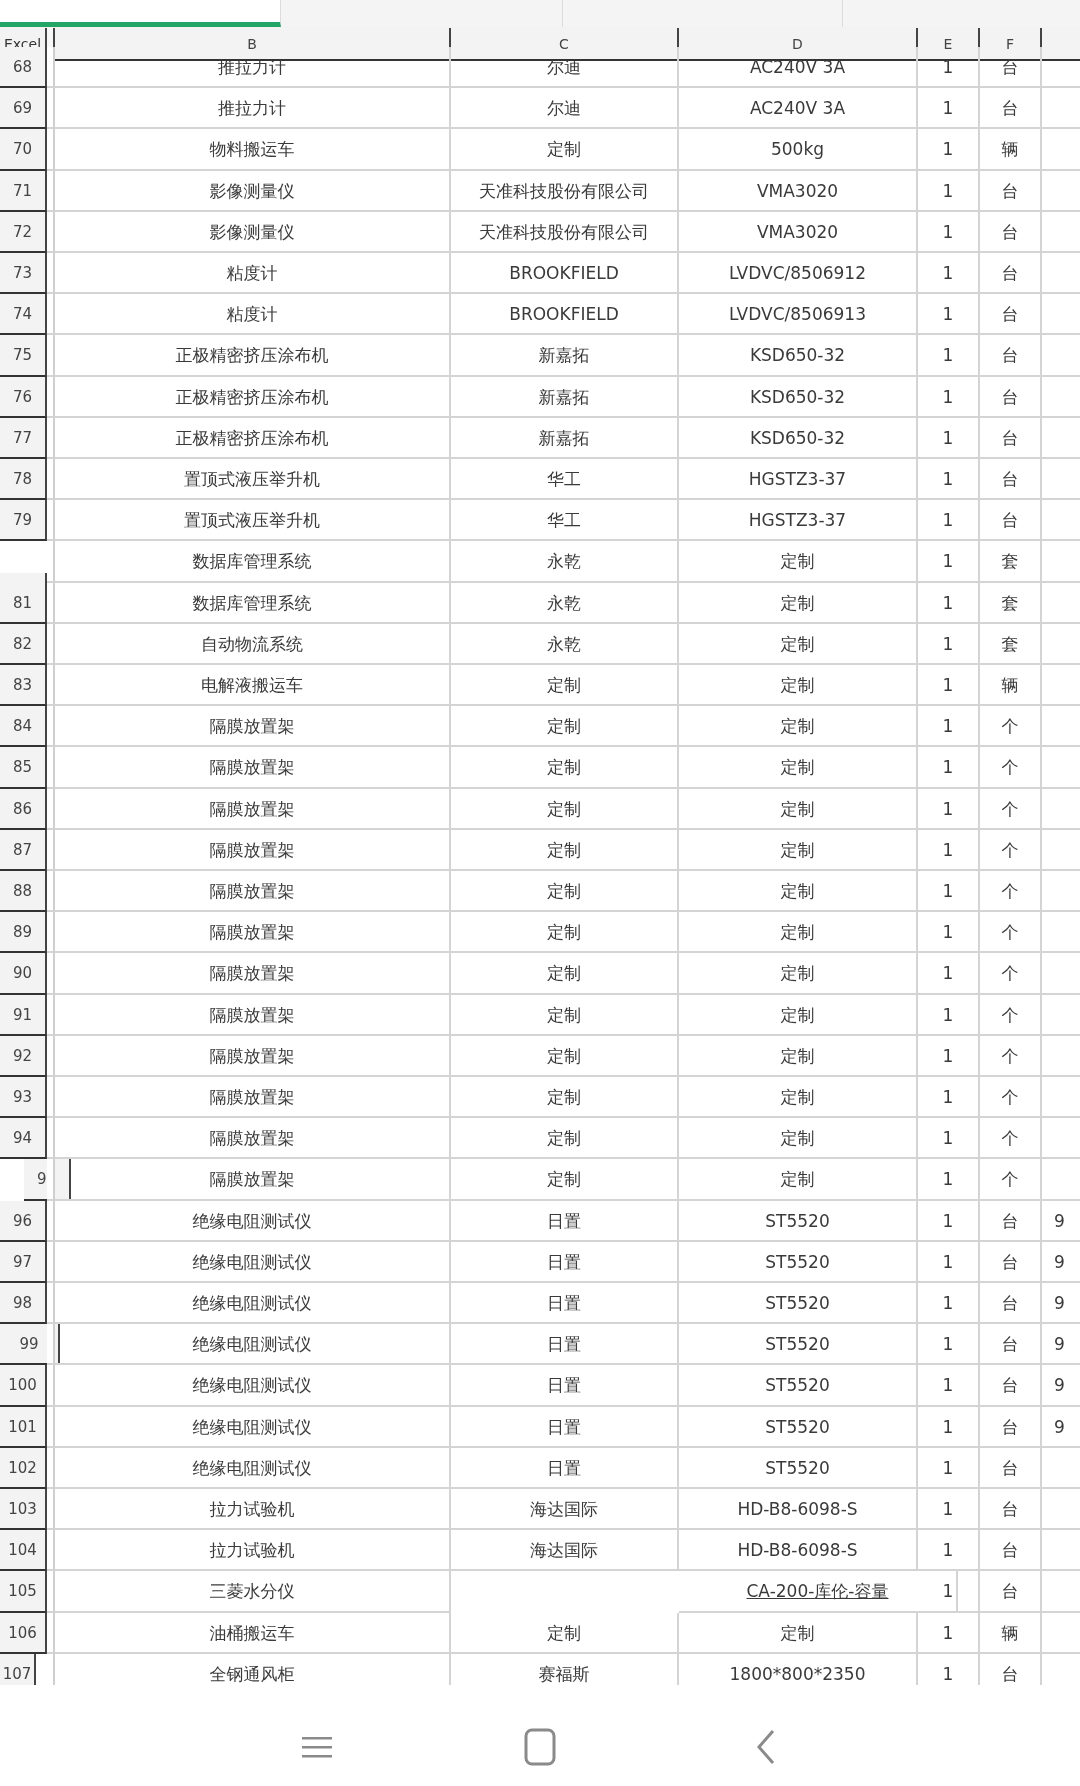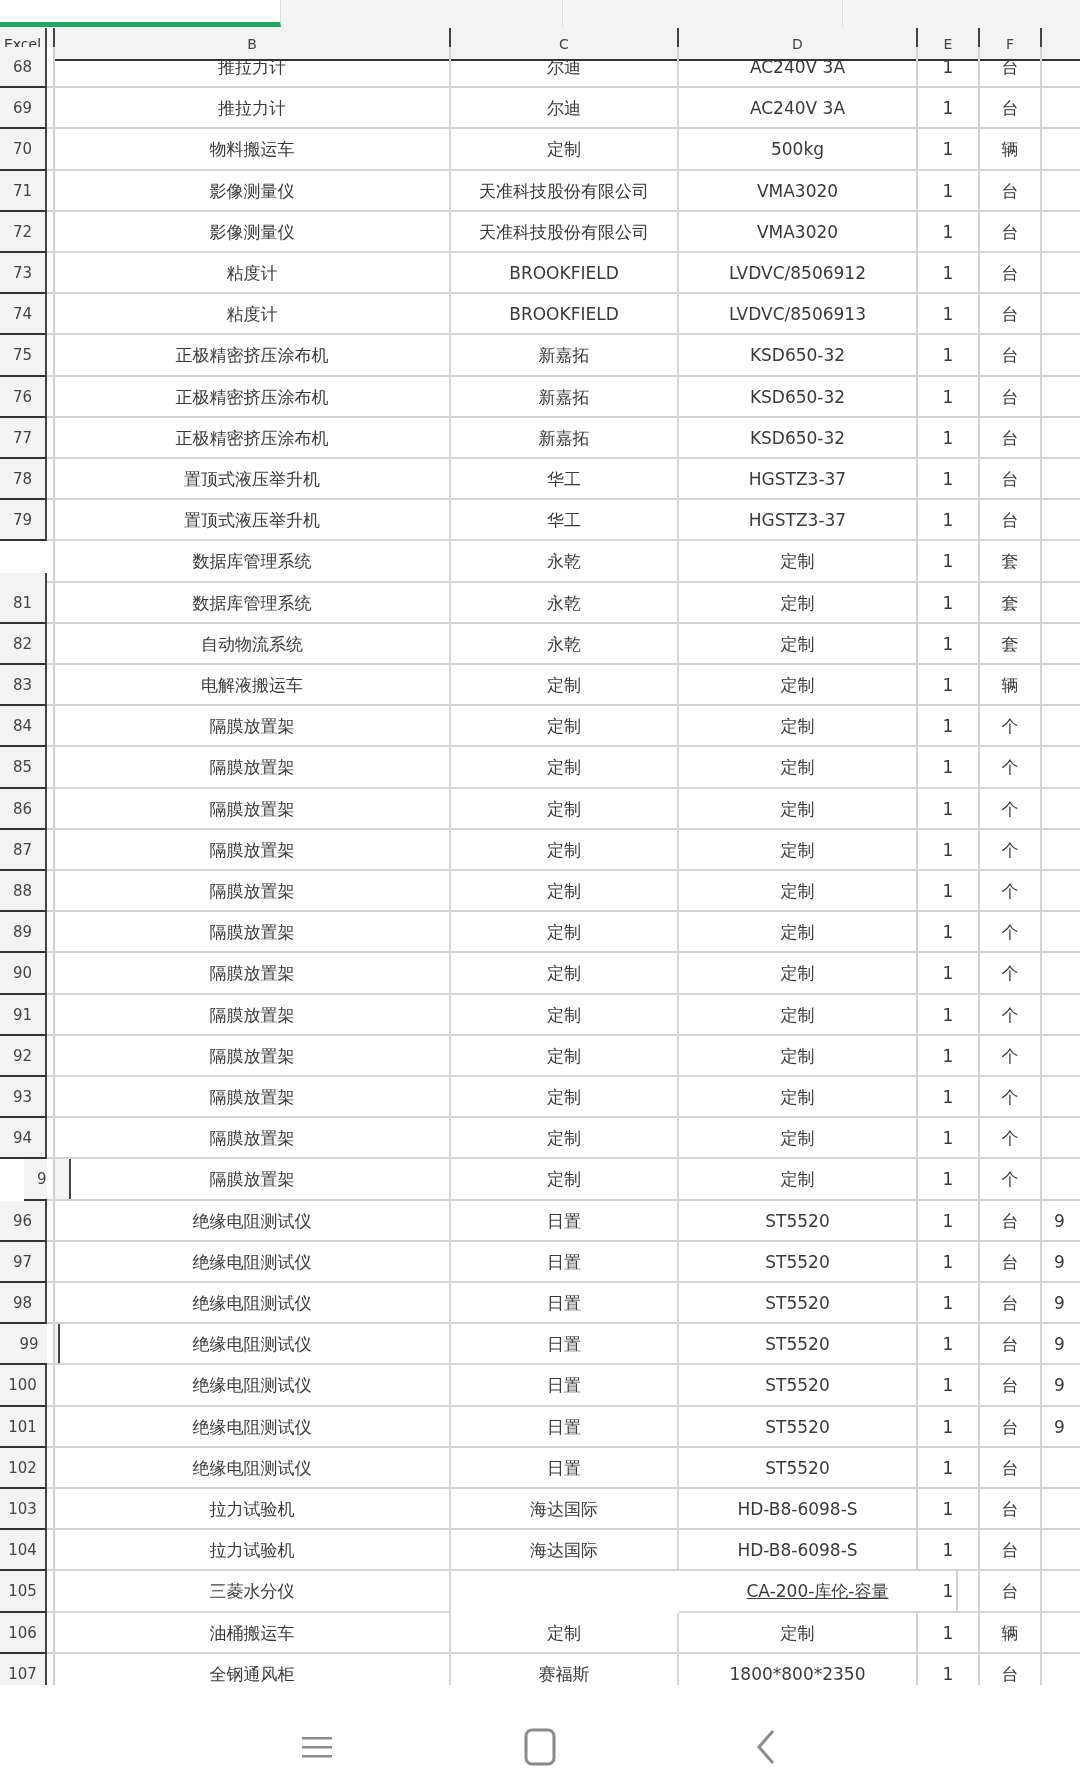--- a/index.html
+++ b/index.html
@@ -426,21 +426,21 @@
         <div class="cell rn" style="left: 0px; width: 47px;">106</div>
         <div class="cell gap" style="left: 47px; width: 8px;"></div>
         <div class="cell " style="left: 55px; width: 396px;">油桶搬运车</div>
         <div class="cell " style="left: 451px; width: 228px;">定制</div>
         <div class="cell " style="left: 679px; width: 239px;">定制</div>
         <div class="cell " style="left: 918px; width: 62px;">1</div>
         <div class="cell " style="left: 980px; width: 62px;">辆</div>
         <div class="cell gcell" style="left: 1042px; width: 40px; border-right: none;"></div>
       </div>
       <div class="row" style="top: 1591.8px;">
-        <div class="cell rn" style="left: 0px; width: 47px;">107</div>
+        <div class="cell rn" style="left: 0px; width: 36px;">107</div>
         <div class="cell gap" style="left: 47px; width: 8px;"></div>
         <div class="cell " style="left: 55px; width: 396px;">全钢通风柜</div>
         <div class="cell " style="left: 451px; width: 228px;">赛福斯</div>
         <div class="cell " style="left: 679px; width: 239px;">1800*800*2350</div>
         <div class="cell " style="left: 918px; width: 62px;">1</div>
         <div class="cell " style="left: 980px; width: 62px;">台</div>
         <div class="cell gcell" style="left: 1042px; width: 40px; border-right: none;"></div>
       </div>
     </div>
 </div>

